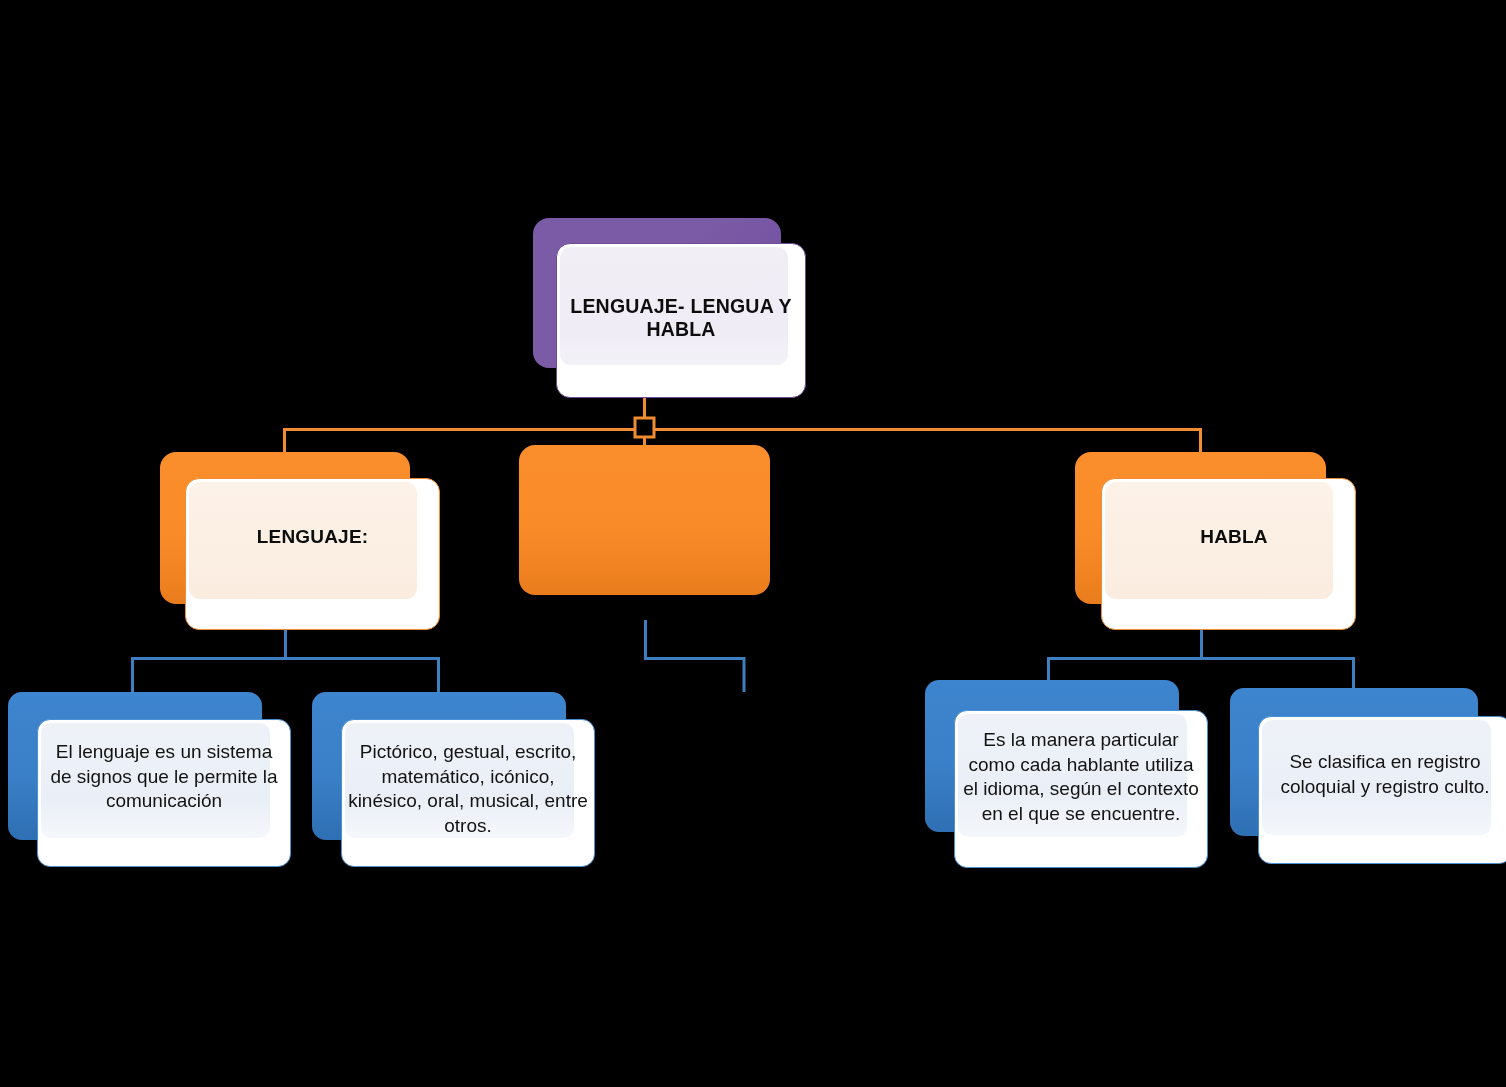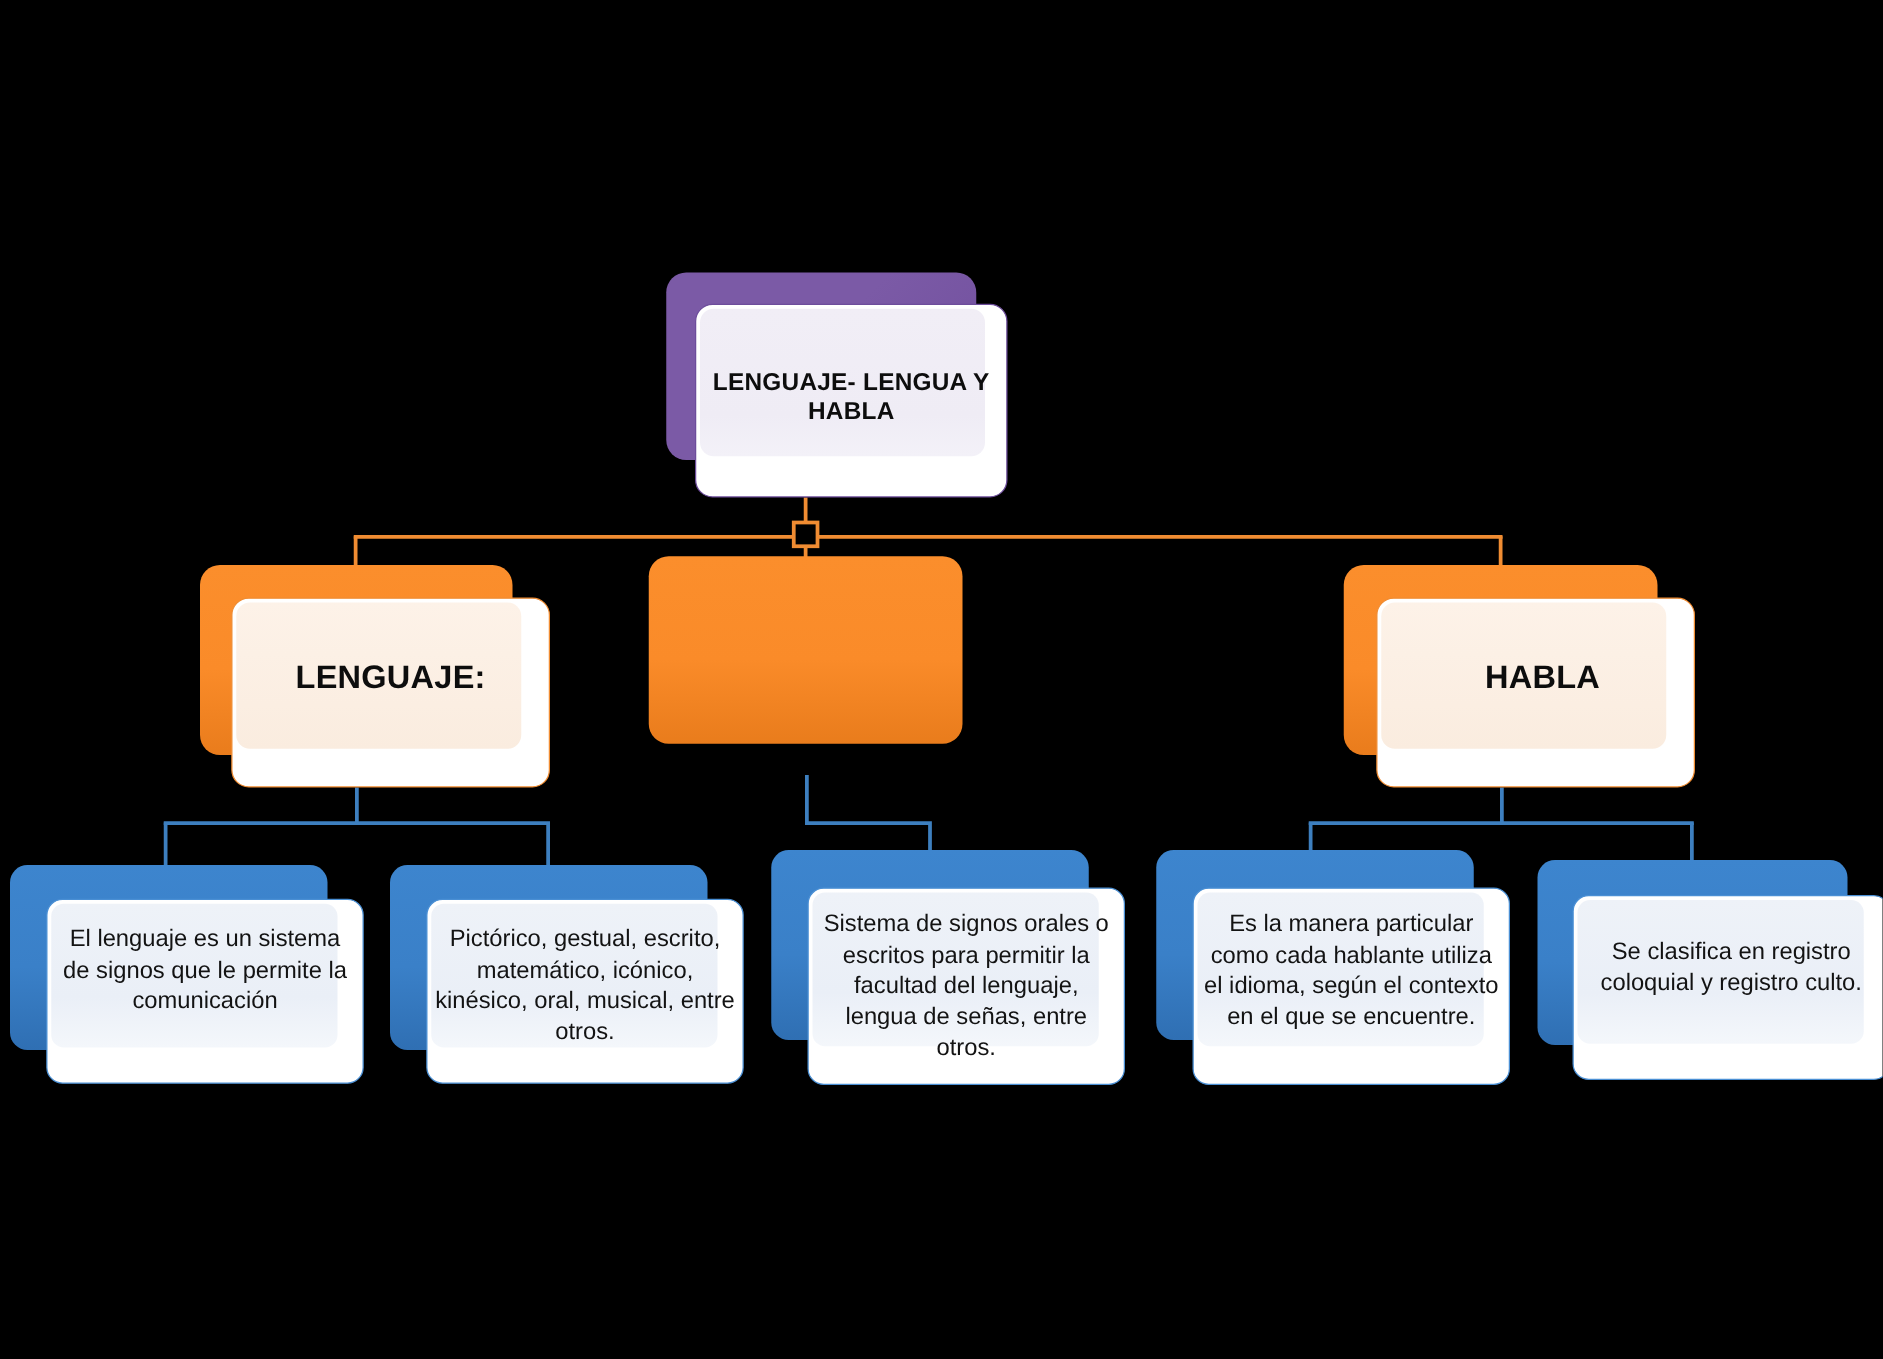--- a/index.html
+++ b/index.html
@@ -91,21 +91,21 @@
   .lvl2 .card {
     background: #ffffff;
     border: 1.8px solid #f08c32;
     border-radius: 14px;
   }
   .lvl2 .inner {
     background: linear-gradient(180deg, #fdf2e8 0%, #fbeee2 70%, #faecdf 100%);
     border-radius: 11px;
   }
   .lvl2 .label {
-    font-size: 26px;
+    font-size: 19px;
     font-weight: bold;
     letter-spacing: 0.2px;
   }
 
   
   .leaf .shadowbox {
     background: linear-gradient(180deg, #3d85ce 0%, #3a80c8 55%, #2f6fb3 100%);
     border-radius: 14px;
   }
   .leaf .card {
@@ -193,27 +193,20 @@
   </div>
 
   <div class="node leaf" style="left:312px; top:692px; width:283px; height:175px;">
     <div class="shadowbox" style="width:254px; height:148px;"></div>
     <div class="card" style="left:29px; top:27px; width:254px; height:148px;">
       <div class="inner" style="left:3px; top:3px; width:229px; height:115px;"></div>
       <div class="label" style="top:20px; padding:0 6px;">Pictórico, gestual, escrito, matemático, icónico,  kinésico, oral, musical, entre otros.</div>
     </div>
   </div>
 
-  <div class="node leaf" style="left:617px; top:680px; width:283px; height:188px;">
-    <div class="shadowbox" style="width:254px; height:152px;"></div>
-    <div class="card" style="left:29px; top:30px; width:254px; height:158px;">
-      <div class="inner" style="left:3px; top:3px; width:229px; height:123px;"></div>
-      <div class="label" style="top:17px; padding:0 8px;">Sistema de signos orales o escritos para permitir la facultad del lenguaje, lengua de señas, entre otros.</div>
-    </div>
-  </div>
 
   <div class="node leaf" style="left:925px; top:680px; width:298px; height:188px;">
     <div class="shadowbox" style="width:254px; height:152px;"></div>
     <div class="card" style="left:29px; top:30px; width:254px; height:158px;">
       <div class="inner" style="left:3px; top:3px; width:229px; height:123px;"></div>
       <div class="label" style="top:17px; padding:0 6px;">Es la manera particular como cada hablante utiliza el idioma, según el contexto en el que se encuentre.</div>
     </div>
   </div>
 
   <div class="node leaf" style="left:1230px; top:688px; width:276px; height:178px;">

